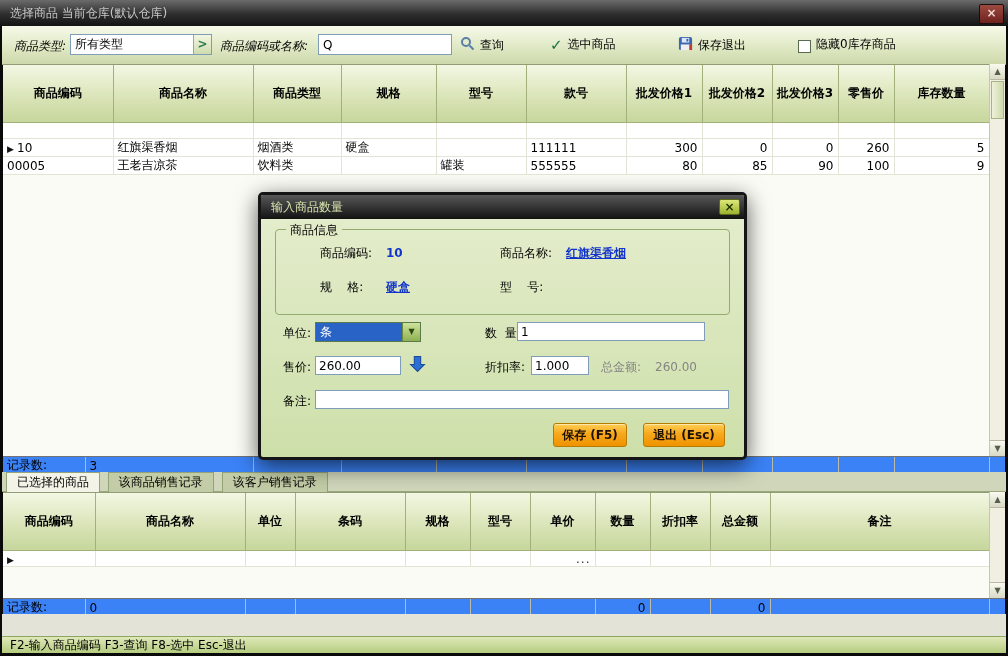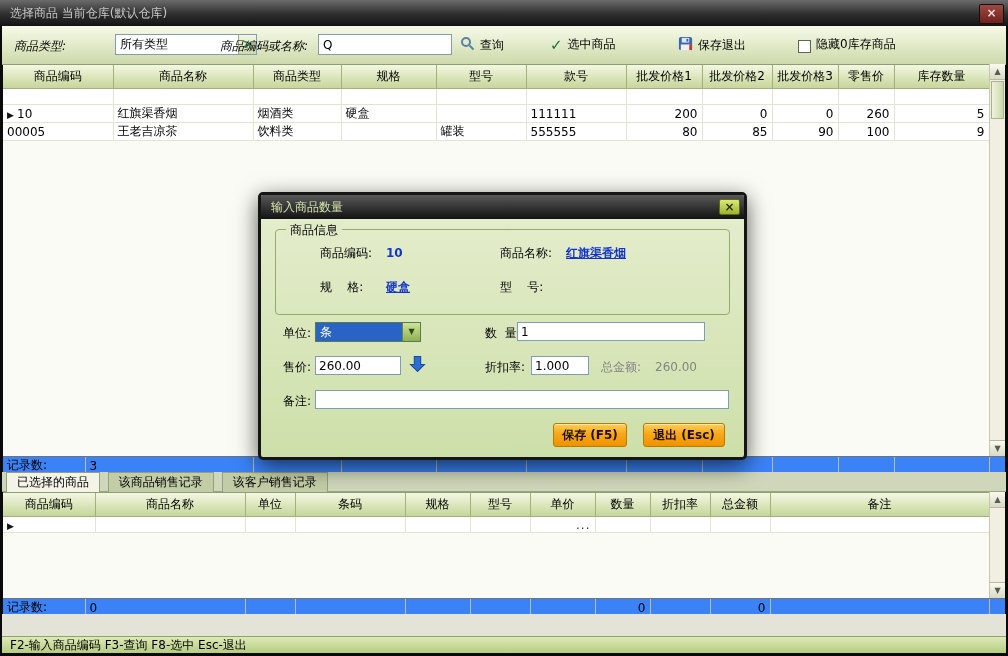--- a/index.html
+++ b/index.html
@@ -6,32 +6,32 @@
   .app{position:relative;width:1008px;height:656px;background:#0a0a0a;font-family:"DejaVu Sans","Liberation Sans",sans-serif;font-size:12px;color:#000;overflow:hidden;}
 
   
   .titlebar{position:absolute;left:0;top:0;width:100%;height:26px;background:linear-gradient(#6b6b6b,#2e2e2e 55%,#141414);}
   .titlebar .t{position:absolute;left:10px;top:5px;color:#c9c9c9;}
   .btn-close-main{position:absolute;right:4px;top:4px;width:23px;height:18px;background:linear-gradient(#9c4a42,#6e221c);border:1px solid #1a0d0b;color:#f0d8d4;text-align:center;line-height:16px;font-weight:bold;border-radius:2px;cursor:pointer;}
 
   
   .toolbar{position:absolute;left:2px;top:26px;width:1004px;height:38px;background:linear-gradient(#f7fae9,#dde7c2 60%,#cdd9ab);border-bottom:1px solid #9eac7c;}
   .toolbar .lbl{position:absolute;top:12px;font-style:italic;}
-  .combo{position:absolute;height:21px;background:#fff;border:1px solid #7f9db9;display:flex;align-items:center;box-sizing:border-box;margin-left:45px;}
+  .combo{position:absolute;height:21px;background:#fff;border:1px solid #7f9db9;display:flex;align-items:center;box-sizing:border-box;}
   .combo .val{flex:1;padding:0 4px;overflow:hidden;white-space:nowrap;}
   .combo .cbtn{width:17px;align-self:stretch;background:linear-gradient(#f2f7e2,#cfdcae);border-left:1px solid #9eac7c;color:#2e7d4f;font-weight:bold;text-align:center;line-height:19px;cursor:pointer;}
   .tinp{position:absolute;top:8px;height:21px;border:1px solid #7f9db9;padding:0 4px;font-family:inherit;font-size:12px;box-sizing:border-box;background:#fff;}
   .tbtn{position:absolute;top:10px;display:flex;align-items:flex-end;gap:5px;cursor:pointer;}
   .ck{color:#15703a;font-weight:bold;font-size:15px;line-height:15px;}
   .chk{width:13px;height:13px;background:#fff;border:1px solid #5a6a52;display:inline-block;box-sizing:border-box;}
 
   
   .grid{position:absolute;background:#fbfbf5;overflow:hidden;border-top:1px solid #8f9c74;}
   table.g{border-collapse:collapse;table-layout:fixed;width:986px;}
-  table.g th{height:23px;font-weight:normal;background:linear-gradient(#f3f7e3,#d8e3b5 60%,#c6d69c);border-right:1px solid #a2b07c;border-bottom:1px solid #a2b07c;padding:0 3px;overflow:hidden;white-space:nowrap;cursor:pointer;}
+  table.g th{height:23px;font-weight:bold;background:linear-gradient(#f3f7e3,#d8e3b5 60%,#c6d69c);border-right:1px solid #a2b07c;border-bottom:1px solid #a2b07c;padding:17px 3px;overflow:hidden;white-space:nowrap;cursor:pointer;}
   table.g td{height:15px;border-right:1px solid #e3e3d6;border-bottom:1px solid #e3e3d6;padding:0 4px;overflow:hidden;white-space:nowrap;background:#fff;}
   td.num{text-align:right;}
   td.hl{background:linear-gradient(90deg,#fff 0,#fff 46px,#2e5959 46px);}
   .rowsel{display:inline-block;width:10px;font-size:9px;color:#111;}
   .ellip{float:right;color:#333;letter-spacing:1px;cursor:pointer;}
 
   .gfooter{position:absolute;background:#3b82f6;border-top:1px solid #737373;overflow:hidden;}
   table.f{border-collapse:collapse;table-layout:fixed;width:986px;}
   table.f td{height:15px;border-right:1px solid #bcbcaa;padding:0 4px;white-space:nowrap;overflow:hidden;}
 
@@ -159,21 +159,21 @@
             <td></td>
             <td></td>
         </tr>
         <tr>
           <td><span class="rowsel">▶</span><span>10</span></td>
           <td>红旗渠香烟</td>
           <td>烟酒类</td>
           <td>硬盒</td>
           <td></td>
           <td class="hl">111111</td>
-          <td class="num">200</td>
+          <td class="num">300</td>
           <td class="num">0</td>
           <td class="num">0</td>
           <td class="num">260</td>
           <td class="num">5</td>
         </tr>
         <tr>
           <td>00005</td>
           <td>王老吉凉茶</td>
           <td>饮料类</td>
           <td></td>

